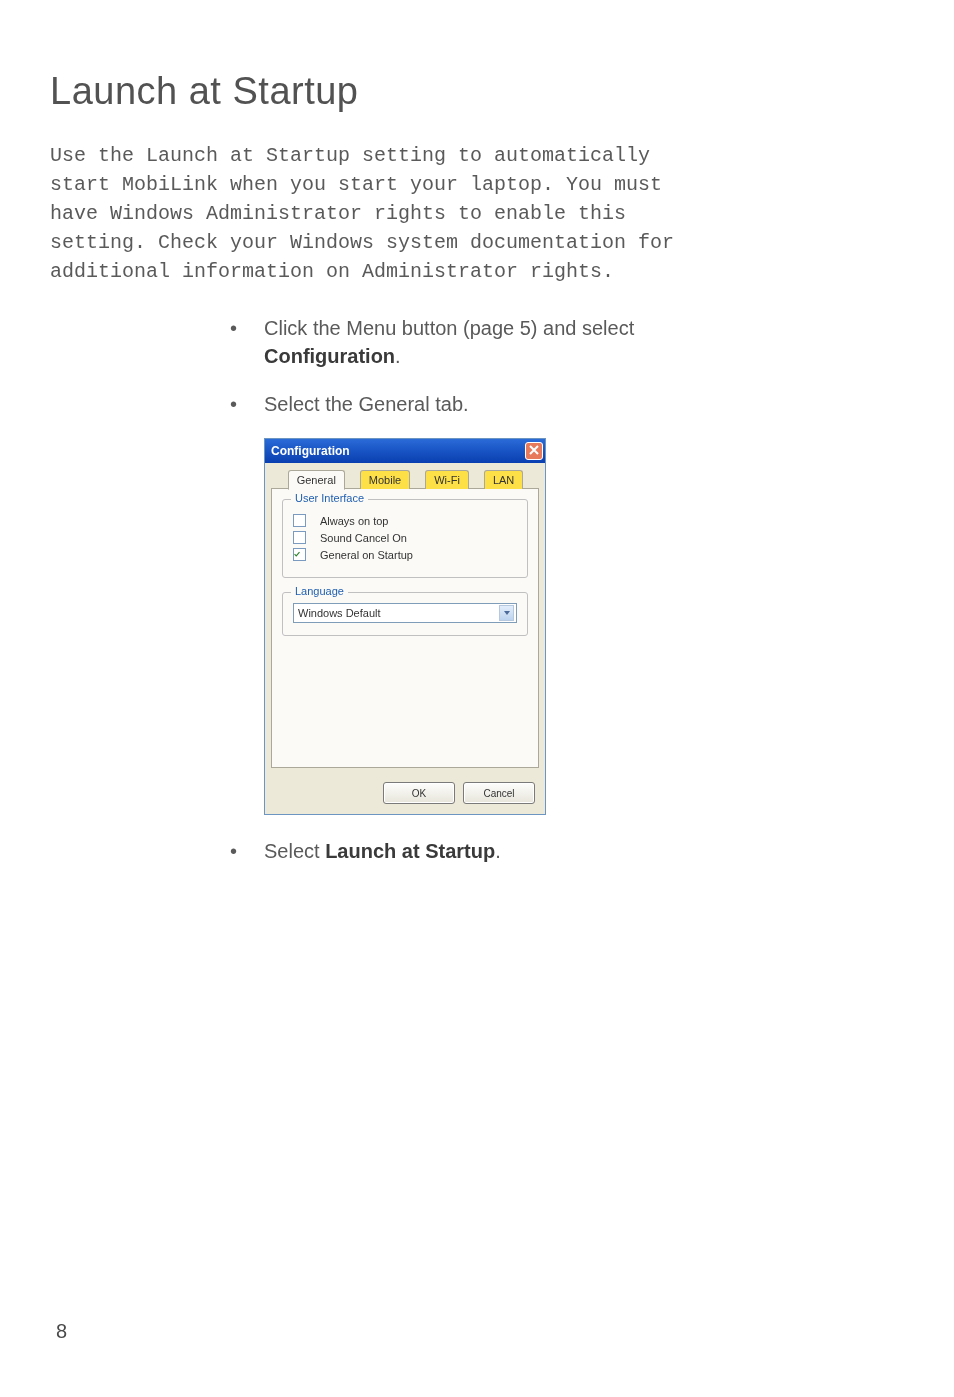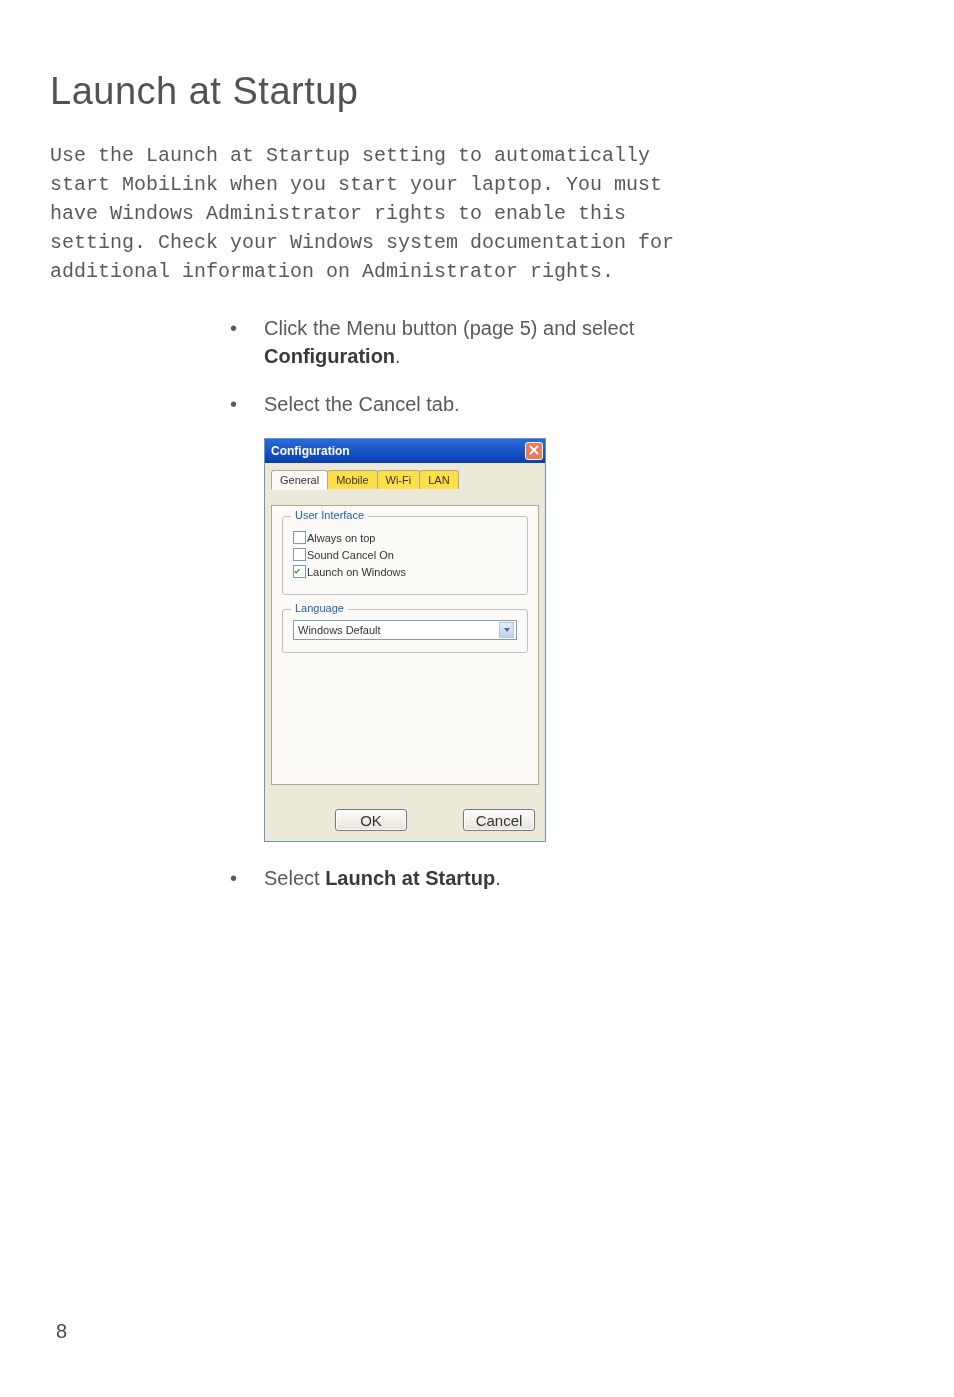--- a/index.html
+++ b/index.html
@@ -86,45 +86,46 @@
     display: flex;
     align-items: center;
     justify-content: center;
     font-family: Arial;
     position: relative;
   }
   .close-btn svg { width: 10px; height: 10px; }
 
   .tabs {
     display: flex;
-    padding: 6px 6px 17px 6px;
-    gap: 0;
+    padding: 6px 6px 0 6px;
+    gap: 16px;
     position: relative;
     top: 1px;
+    justify-content: center;
   }
   .tab {
     padding: 3px 8px;
     font-size: 11px;
     color: #333;
     background: #fde047;
     border: 1px solid #aca899;
     border-bottom: none;
     border-top-left-radius: 3px;
     border-top-right-radius: 3px;
     margin-right: -1px;
     position: relative;
   }
   .tab.active {
     background: #fbfaf7;
     z-index: 2;
     border-bottom: 1px solid #fbfaf7;
     margin-bottom: -1px;
   }
   .tab-panel {
-    margin: 0 6px 16px 6px;
+    margin: 0 6px 6px 6px;
     border: 1px solid #aca899;
     background: #fbfaf7;
     padding: 10px 10px 60px 10px;
     min-height: 280px;
   }
   .groupbox {
     border: 1px solid #c0c0c0;
     border-radius: 3px;
     padding: 10px 10px 12px 10px;
     margin-bottom: 14px;
@@ -135,21 +136,21 @@
     top: -8px;
     left: 8px;
     background: #fbfaf7;
     padding: 0 4px;
     color: #1f5fb0;
     font-size: 11px;
   }
   .check-row {
     display: flex;
     align-items: center;
-    gap: 1px;
+    gap: 14px;
     margin: 4px 0;
     font-size: 11px;
     color: #333;
   }
   .chk {
     width: 13px;
     height: 13px;
     border: 1px solid #7a9ac0;
     background: #fff;
     display: inline-flex;
@@ -192,27 +193,26 @@
     justify-content: flex-end;
     gap: 8px;
     padding: 8px 10px 10px 10px;
   }
   .win-btn {
     min-width: 72px;
     height: 22px;
     border: 1px solid #7a7a7a;
     background: linear-gradient(#fdfdfd,#e7e5da);
     border-radius: 3px;
-    font-size: 15px;
+    font-size: 10px;
     color: #333;
     display: flex;
     align-items: center;
     justify-content: center;
     box-shadow: inset 0 0 0 1px #fff;
-    margin-left: 48px;
   }
 
   .page-number {
     position: absolute;
     left: 56px;
     bottom: 54px;
     font-size: 20px;
     color: #4a4a4a;
     font-family: "Segoe UI", Arial, sans-serif;
   }
@@ -229,21 +229,21 @@
   <div class="step">
     <div class="bullet">•</div>
     <div class="step-text">
       <span>Click the Menu button (page 5) and select </span><b>Configuration</b><span>.</span>
     </div>
   </div>
 
   <div class="step">
     <div class="bullet">•</div>
     <div class="step-text">
-      <span>Select the Cancel tab.</span>
+      <span>Select the General tab.</span>
     </div>
   </div>
 </div>
 
 <div class="step-image-wrap">
   <div class="dialog">
     <div class="titlebar">
       <span class="titlebar-text">Configuration</span>
       <div class="close-btn">
         <span>
@@ -275,21 +275,21 @@
           <span class="chk"></span>
           <span>Sound Cancel On</span>
         </div>
 
         <div class="check-row">
           <span class="chk checked">
             <svg viewBox="0 0 11 11">
                 <path d="M1 5 L4 8 L10 1" stroke="#2a7f2a" stroke-width="2" fill="none"></path>
               </svg>
           </span>
-          <span>Launch on Windows</span>
+          <span>General on Startup</span>
         </div>
       </div>
 
       <div class="groupbox">
         <div class="groupbox-title">Language</div>
         <div class="lang-select">
           <span>Windows Default</span>
           <span class="lang-arrow">
             <svg viewBox="0 0 8 8">
                 <path d="M1 2 L4 6 L7 2 Z" fill="#4a6a9a"></path>

